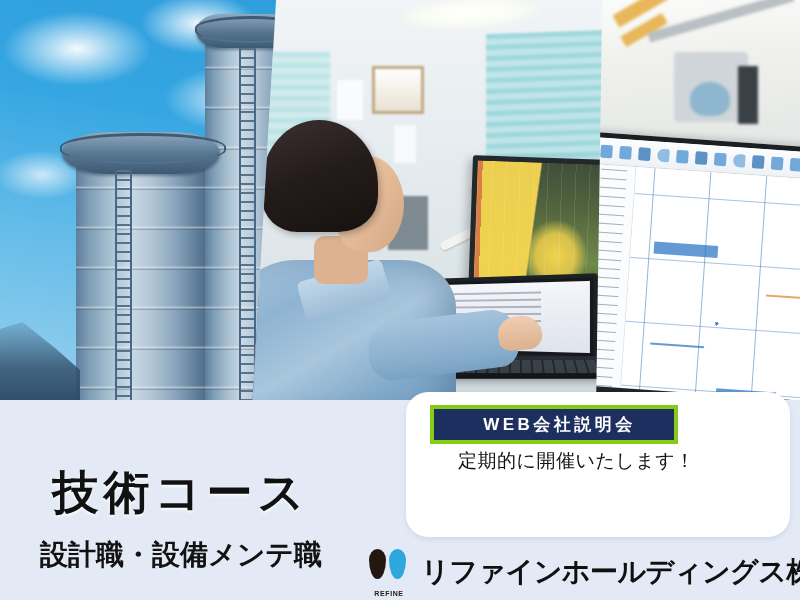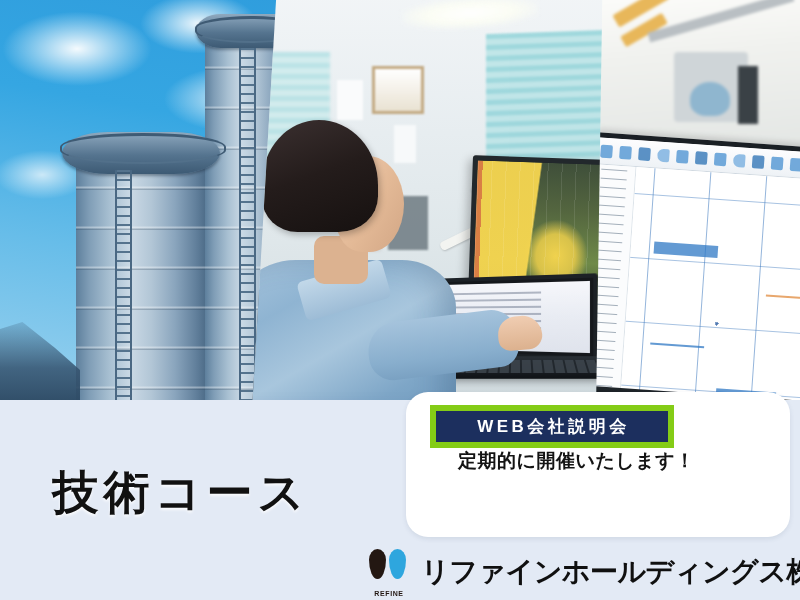--- a/index.html
+++ b/index.html
@@ -419,36 +419,36 @@
     width: 384px; height: 145px;
     background: #ffffff;
     border-radius: 22px;
     box-shadow: 0 2px 5px rgba(40,60,90,.10);
   }
   .web-badge {
     position: absolute;
     left: 24px; top: 13px;
     width: 232px; height: 31px;
     background: #1C2F5E;
-    border: 6px solid #84cc16;
-    display: flex; align-items: center; justify-content: center;
+    border: 4px solid #84cc16;
+    display: flex; align-items: center; justify-content: center; padding-left: 8px;
   }
   .web-badge span {
     color: #ffffff;
     font-size: 17px;
     font-weight: 700;
     letter-spacing: 3.5px;
     white-space: nowrap;
     padding-left: 3px;
   }
   .info-line {
     position: absolute;
     left: 52px;
     font-size: 19px;
-    font-weight: 700;
+    font-weight: 400;
     color: #141414;
     white-space: nowrap;
     letter-spacing: .5px;
   }
   .info-line-1 { top: 56px; }
   .info-line-2 { top: 95px; }
 
   
   .company-row {
     position: absolute;
@@ -568,20 +568,21 @@
       </div>
       <div class="cad-bezel"></div>
     </div>
 
   </div>
 
   <div class="bottom-band">
 
     <div class="left-copy">
       <div class="headline-main">技術コース</div>
+      <div class="headline-sub">設計職・設備メンテ職</div>
     </div>
 
     <div class="info-panel">
       <div class="web-badge">
         <span>WEB会社説明会</span>
       </div>
       <div class="info-line info-line-1">定期的に開催いたします！</div>
     </div>
 
     <div class="company-row">

